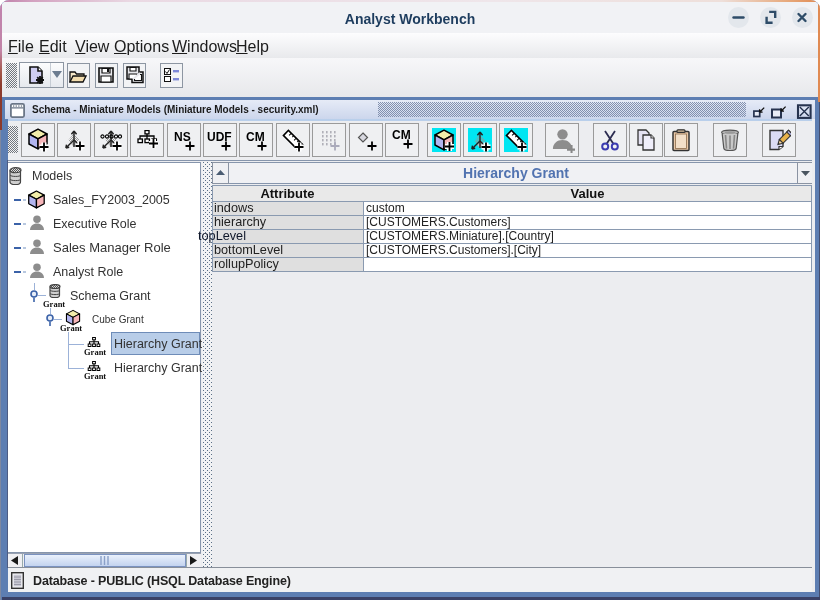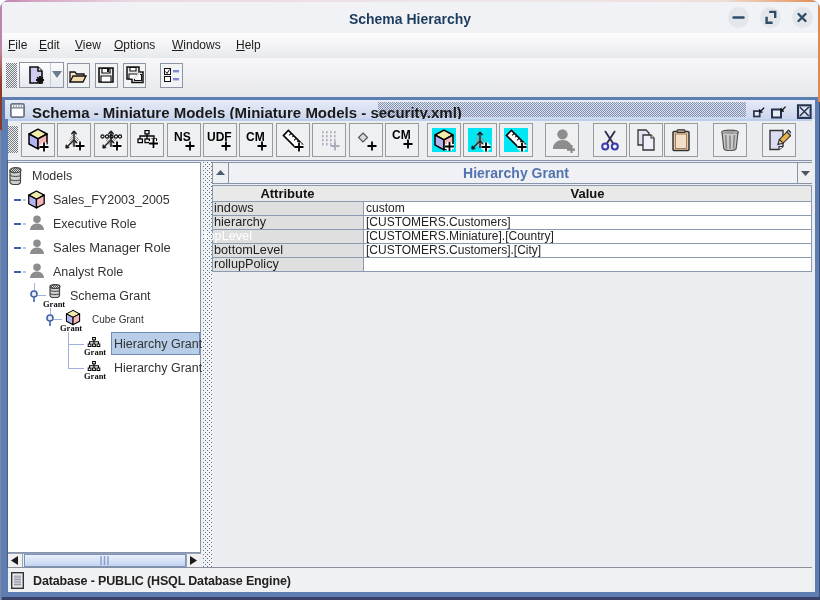--- a/index.html
+++ b/index.html
@@ -5,32 +5,32 @@
 .abs{position:absolute}
 .tex{background-color:#f2f3f5;background-image:radial-gradient(circle at 0.5px 0.5px,#73777f 0.5px,transparent 0.6px),radial-gradient(circle at 0.5px 0.5px,#73777f 0.5px,transparent 0.6px);background-size:2px 2px;background-position:0 0,1px 1px}
 .texdiv{background-color:#f1f2f4;background-image:radial-gradient(circle at 0.6px 0.6px,#5a6e86 0.6px,transparent 0.75px),radial-gradient(circle at 0.6px 0.6px,#5a6e86 0.6px,transparent 0.75px);background-size:4px 4px;background-position:1px 0px,3px 2px}
 .textit{background-image:radial-gradient(circle at 0.5px 0.5px,#8290ae 0.5px,transparent 0.6px),radial-gradient(circle at 0.5px 0.5px,#8290ae 0.5px,transparent 0.6px);background-size:2px 2px;background-position:0 0,1px 1px}
 .circ{position:absolute;width:21px;height:21px;border-radius:50%;background:#e3e7ec;top:7px}
 </style></head><body>
 <div id="win">
   <div class="abs" style="left:0;top:0;width:820px;height:97px;background:#f1f2f5;border-radius:9px 9px 0 0"></div>
 
   <div class="abs" style="left:2px;top:2px;width:816px;height:31px;background:#f1f2f5;border-radius:8px 8px 0 0"></div>
-  <div class="abs" style="left:0;top:11px;width:820px;height:26px;text-align:center;font-size:14px;font-weight:bold;color:#1d3c5e">Schema Hierarchy</div>
+  <div class="abs" style="left:0;top:11px;width:820px;height:26px;text-align:center;font-size:14px;font-weight:bold;color:#1d3c5e">Analyst Workbench</div>
   <div class="circ" style="left:728px"></div>
   <div class="circ" style="left:760px"></div>
   <div class="circ" style="left:792px"></div>
   <svg class="abs" style="left:728px;top:7px" width="85" height="21" viewBox="0 0 85 21">
     <path d="M5.5 10.5h10" stroke="#2e4c68" stroke-width="2.4" stroke-linecap="round" fill="none"></path>
     <path d="M42.4 4.9h4.8v4.8 M38.6 10.9v4.8h4.8" stroke="#2e4c68" stroke-width="2.4" fill="none" stroke-linecap="square" stroke-linejoin="miter"></path>
     <path d="M70.5 7l7 7 M77.5 7l-7 7" stroke="#2e4c68" stroke-width="2.4" stroke-linecap="round"></path>
   </svg>
 
   <div class="abs" style="left:2px;top:33px;width:816px;height:25px;background:linear-gradient(#fdfdfe,#e8e9ec)"></div>
-  <div class="abs" style="left:2px;top:38px;width:724px;height:16px;font-size:12px;color:#1c1c1c">
+  <div class="abs" style="left:2px;top:38px;width:724px;height:16px;font-size:16px;color:#1c1c1c">
     <span class="abs" style="left:6px"><u>F</u>ile</span>
     <span class="abs" style="left:37px"><u>E</u>dit</span>
     <span class="abs" style="left:73px"><u>V</u>iew</span>
     <span class="abs" style="left:112px"><u>O</u>ptions</span>
     <span class="abs" style="left:170px"><u>W</u>indows</span>
     <span class="abs" style="left:234px"><u>H</u>elp</span>
   </div>
 
   <div class="abs" style="left:2px;top:58px;width:816px;height:39px;background:linear-gradient(#f7f7f9,#e7e8eb)"></div>
   <div class="abs tex" style="left:6px;top:63px;width:11px;height:25px"></div>
@@ -81,21 +81,21 @@
   <svg class="abs" style="left:10px;top:103px" width="15" height="15" viewBox="0 0 15 15">
     <rect x="0.9" y="0.9" width="13.2" height="13.2" rx="1.5" fill="#fff" stroke="#6b7788" stroke-width="1.8"></rect>
     <path d="M1.5 4.8h12" stroke="#6b7788" stroke-width="1.3"></path>
     <g fill="#6b7788">
         <rect x="3" y="2.4" width="1.3" height="1.3"></rect>
         <rect x="5.6" y="2.4" width="1.3" height="1.3"></rect>
         <rect x="8.2" y="2.4" width="1.3" height="1.3"></rect>
         <rect x="10.8" y="2.4" width="1.3" height="1.3"></rect>
       </g>
   </svg>
-  <div class="abs" style="left:32px;top:104px;font-size:15px;font-weight:bold;color:#1a1a1a;white-space:nowrap">Schema - Miniature Models (Miniature Models - security.xml)</div>
+  <div class="abs" style="left:32px;top:104px;font-size:10px;font-weight:bold;color:#1a1a1a;white-space:nowrap">Schema - Miniature Models (Miniature Models - security.xml)</div>
   <svg class="abs" style="left:748px;top:103px" width="66" height="16" viewBox="0 0 66 16">
     <g stroke="#26334f" fill="none">
       <rect x="5.9" y="8.1" width="5.8" height="5.4" stroke-width="1.7" fill="#e8ecf6"></rect>
       <path d="M16.2 4.6l-4.6 4.6M11.6 9.2h3M11.6 9.2V6.2" stroke="#111" stroke-width="1.3"></path>
       <rect x="24" y="6.5" width="9" height="8" stroke-width="2" fill="#e8ecf6"></rect>
       <path d="M37.6 3.6L33 8.2M33 8.2h3M33 8.2v-3" stroke="#111" stroke-width="1.3"></path>
       <rect x="50" y="2.3" width="12.6" height="12.6" stroke-width="2.1"></rect>
       <path d="M51.8 4.1l9 9M60.8 4.1l-9 9" stroke-width="1.4"></path>
     </g>
   </svg>
@@ -450,21 +450,21 @@
 <div class="abs" style="left:212px;top:202px;width:151px;height:14px;background:#dfdfdf;border-bottom:1px solid #8a9ab0;border-left:1px solid #8a9ab0;box-sizing:border-box"></div>
 <div class="abs" style="left:363px;top:202px;width:449px;height:14px;background:#fff;border-bottom:1px solid #8a9ab0;border-right:1px solid #8a9ab0;box-sizing:border-box"></div>
 <div class="abs" style="left:214px;top:202px;height:13px;line-height:13px;font-size:12.7px;color:#222;white-space:nowrap">indows</div>
 <div class="abs" style="left:366px;top:202px;height:13px;line-height:13px;font-size:12px;color:#222;white-space:nowrap">custom</div>
 <div class="abs" style="left:212px;top:216px;width:151px;height:14px;background:#dfdfdf;border-bottom:1px solid #8a9ab0;border-left:1px solid #8a9ab0;box-sizing:border-box"></div>
 <div class="abs" style="left:363px;top:216px;width:449px;height:14px;background:#fff;border-bottom:1px solid #8a9ab0;border-right:1px solid #8a9ab0;box-sizing:border-box"></div>
 <div class="abs" style="left:214px;top:216px;height:13px;line-height:13px;font-size:12.7px;color:#222;white-space:nowrap">hierarchy</div>
 <div class="abs" style="left:366px;top:216px;height:13px;line-height:13px;font-size:12px;color:#222;white-space:nowrap">[CUSTOMERS.Customers]</div>
 <div class="abs" style="left:212px;top:230px;width:151px;height:14px;background:#dfdfdf;border-bottom:1px solid #8a9ab0;border-left:1px solid #8a9ab0;box-sizing:border-box"></div>
 <div class="abs" style="left:363px;top:230px;width:449px;height:14px;background:#fff;border-bottom:1px solid #8a9ab0;border-right:1px solid #8a9ab0;box-sizing:border-box"></div>
-<div class="abs" style="left:204px;top:230px;height:13px;line-height:13px;font-size:12.7px;color:#ffffff;white-space:nowrap">topLevel</div>
+<div class="abs" style="left:198px;top:230px;height:13px;line-height:13px;font-size:12.7px;color:#0f172a;white-space:nowrap">topLevel</div>
 <div class="abs" style="left:366px;top:230px;height:13px;line-height:13px;font-size:12px;color:#222;white-space:nowrap">[CUSTOMERS.Miniature].[Country]</div>
 <div class="abs" style="left:212px;top:244px;width:151px;height:14px;background:#dfdfdf;border-bottom:1px solid #8a9ab0;border-left:1px solid #8a9ab0;box-sizing:border-box"></div>
 <div class="abs" style="left:363px;top:244px;width:449px;height:14px;background:#fff;border-bottom:1px solid #8a9ab0;border-right:1px solid #8a9ab0;box-sizing:border-box"></div>
 <div class="abs" style="left:214px;top:244px;height:13px;line-height:13px;font-size:12.7px;color:#222;white-space:nowrap">bottomLevel</div>
 <div class="abs" style="left:366px;top:244px;height:13px;line-height:13px;font-size:12px;color:#222;white-space:nowrap">[CUSTOMERS.Customers].[City]</div>
 <div class="abs" style="left:212px;top:258px;width:151px;height:14px;background:#dfdfdf;border-bottom:1px solid #8a9ab0;border-left:1px solid #8a9ab0;box-sizing:border-box"></div>
 <div class="abs" style="left:363px;top:258px;width:449px;height:14px;background:#fff;border-bottom:1px solid #8a9ab0;border-right:1px solid #8a9ab0;box-sizing:border-box"></div>
 <div class="abs" style="left:214px;top:258px;height:13px;line-height:13px;font-size:12.7px;color:#222;white-space:nowrap">rollupPolicy</div>
 <div class="abs" style="left:363px;top:202px;width:1px;height:70px;background:#8a9ab0"></div>
 

